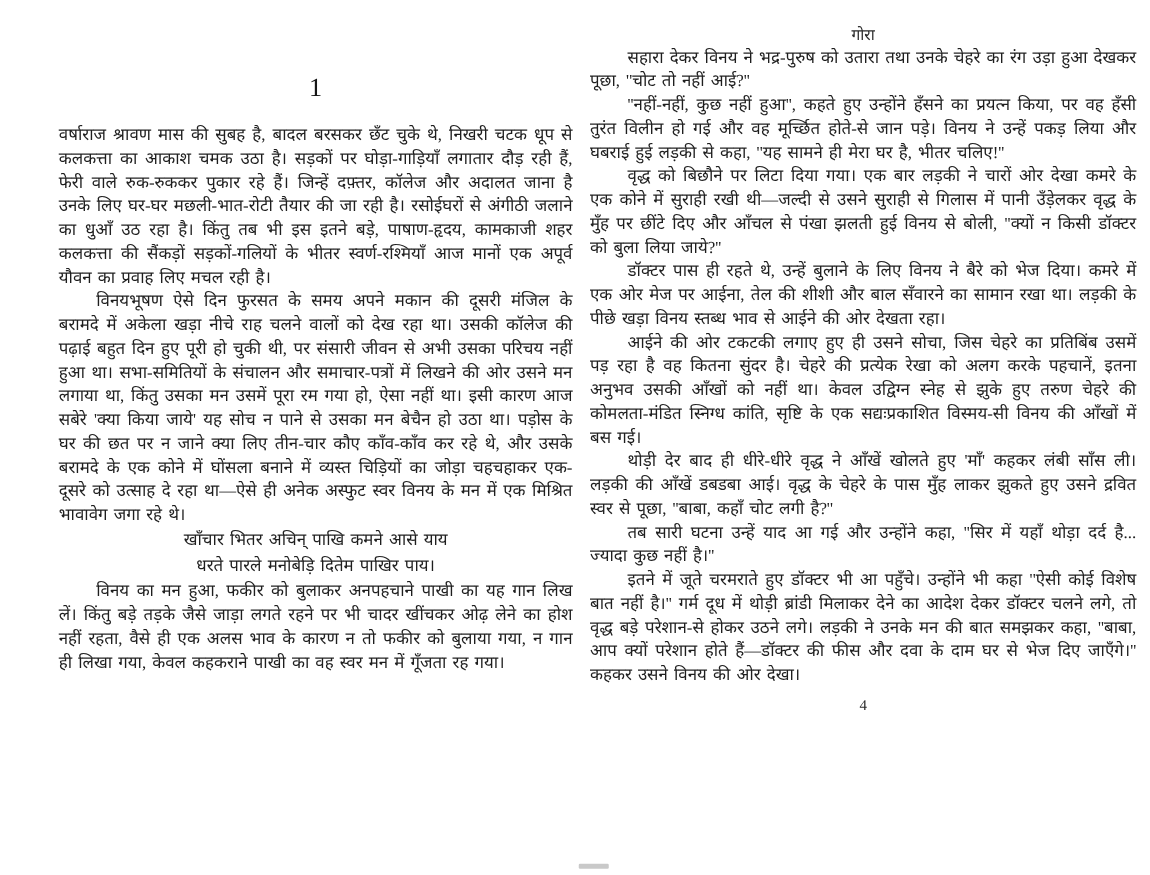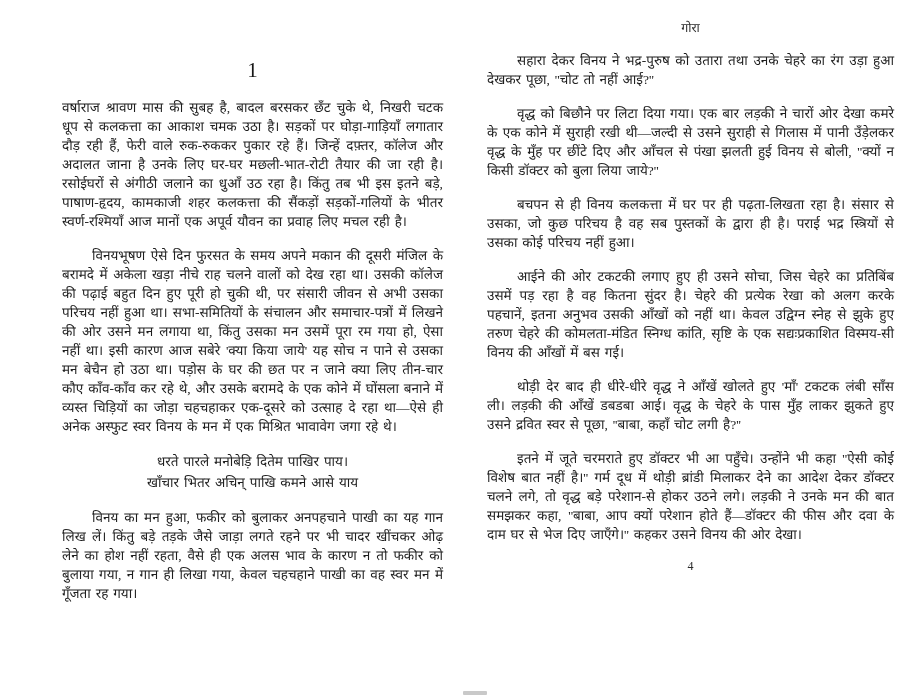--- a/index.html
+++ b/index.html
@@ -39,21 +39,21 @@
     color: #161616;
   }
   .running-header {
     margin-top: 20px;
     text-align: center;
     font-size: 12.5px;
     line-height: 16px;
     color: #2a2a2a;
   }
   .para {
-    margin: 15px;
+    margin: 0;
     font-size: 13.5px;
     line-height: 19px;
     text-align: justify;
     text-indent: 30px;
     word-spacing: 1.5px;
   }
   .para.no-indent {
     text-indent: 0;
   }
   .verse {
@@ -83,34 +83,36 @@
 <body>
 
 <div class="spread">
 
   <div class="page page-left">
     <div class="chapter-number">1</div>
 
     <p class="para no-indent">वर्षाराज श्रावण मास की सुबह है, बादल बरसकर छँट चुके थे, निखरी चटक धूप से कलकत्ता का आकाश चमक उठा है। सड़कों पर घोड़ा-गाड़ियाँ लगातार दौड़ रही हैं, फेरी वाले रुक-रुककर पुकार रहे हैं। जिन्हें दफ़्तर, कॉलेज और अदालत जाना है उनके लिए घर-घर मछली-भात-रोटी तैयार की जा रही है। रसोईघरों से अंगीठी जलाने का धुआँ उठ रहा है। किंतु तब भी इस इतने बड़े, पाषाण-हृदय, कामकाजी शहर कलकत्ता की सैंकड़ों सड़कों-गलियों के भीतर स्वर्ण-रश्मियाँ आज मानों एक अपूर्व यौवन का प्रवाह लिए मचल रही है।</p>
     <p class="para">विनयभूषण ऐसे दिन फुरसत के समय अपने मकान की दूसरी मंजिल के बरामदे में अकेला खड़ा नीचे राह चलने वालों को देख रहा था। उसकी कॉलेज की पढ़ाई बहुत दिन हुए पूरी हो चुकी थी, पर संसारी जीवन से अभी उसका परिचय नहीं हुआ था। सभा-समितियों के संचालन और समाचार-पत्रों में लिखने की ओर उसने मन लगाया था, किंतु उसका मन उसमें पूरा रम गया हो, ऐसा नहीं था। इसी कारण आज सबेरे 'क्या किया जाये' यह सोच न पाने से उसका मन बेचैन हो उठा था। पड़ोस के घर की छत पर न जाने क्या लिए तीन-चार कौए काँव-काँव कर रहे थे, और उसके बरामदे के एक कोने में घोंसला बनाने में व्यस्त चिड़ियों का जोड़ा चहचहाकर एक-दूसरे को उत्साह दे रहा था—ऐसे ही अनेक अस्फुट स्वर विनय के मन में एक मिश्रित भावावेग जगा रहे थे।</p>
 
+    <div class="verse">खाँचार भितर अचिन् पाखि कमने आसे याय</div>
     <div class="verse">धरते पारले मनोबेड़ि दितेम पाखिर पाय।</div>
-    <div class="verse">खाँचार भितर अचिन् पाखि कमने आसे याय</div>
 
-    <p class="para">विनय का मन हुआ, फकीर को बुलाकर अनपहचाने पाखी का यह गान लिख लें। किंतु बड़े तड़के जैसे जाड़ा लगते रहने पर भी चादर खींचकर ओढ़ लेने का होश नहीं रहता, वैसे ही एक अलस भाव के कारण न तो फकीर को बुलाया गया, न गान ही लिखा गया, केवल चहचहाने पाखी का वह स्वर मन में गूँजता रह गया।</p>
+    <p class="para">विनय का मन हुआ, फकीर को बुलाकर अनपहचाने पाखी का यह गान लिख लें। किंतु बड़े तड़के जैसे जाड़ा लगते रहने पर भी चादर खींचकर ओढ़ लेने का होश नहीं रहता, वैसे ही एक अलस भाव के कारण न तो फकीर को बुलाया गया, न गान ही लिखा गया, केवल कहकराने पाखी का वह स्वर मन में गूँजता रह गया।</p>
   </div>
 
   <div class="page page-right">
     <div class="running-header">गोरा</div>
 
     <p class="para">सहारा देकर विनय ने भद्र-पुरुष को उतारा तथा उनके चेहरे का रंग उड़ा हुआ देखकर पूछा, ''चोट तो नहीं आई?''</p>
+    <p class="para">''नहीं-नहीं, कुछ नहीं हुआ'', कहते हुए उन्होंने हँसने का प्रयत्न किया, पर वह हँसी तुरंत विलीन हो गई और वह मूर्च्छित होते-से जान पड़े। विनय ने उन्हें पकड़ लिया और घबराई हुई लड़की से कहा, ''यह सामने ही मेरा घर है, भीतर चलिए!''</p>
     <p class="para">वृद्ध को बिछौने पर लिटा दिया गया। एक बार लड़की ने चारों ओर देखा कमरे के एक कोने में सुराही रखी थी—जल्दी से उसने सुराही से गिलास में पानी उँड़ेलकर वृद्ध के मुँह पर छींटे दिए और आँचल से पंखा झलती हुई विनय से बोली, ''क्यों न किसी डॉक्टर को बुला लिया जाये?''</p>
-    <p class="para">बचपन से ही विनय कलकत्ता में घर पर ही पढ़ता-लिखता रहा है। संसार से उसका, जो कुछ परिचय है वह सब पुस्तकों के द्वारा ही है। पराई भद्र स्त्रियों से उसका कोई परिचय नहीं हुआ।</p>
+    <p class="para">डॉक्टर पास ही रहते थे, उन्हें बुलाने के लिए विनय ने बैरे को भेज दिया। कमरे में एक ओर मेज पर आईना, तेल की शीशी और बाल सँवारने का सामान रखा था। लड़की के पीछे खड़ा विनय स्तब्ध भाव से आईने की ओर देखता रहा।</p>
     <p class="para">आईने की ओर टकटकी लगाए हुए ही उसने सोचा, जिस चेहरे का प्रतिबिंब उसमें पड़ रहा है वह कितना सुंदर है। चेहरे की प्रत्येक रेखा को अलग करके पहचानें, इतना अनुभव उसकी आँखों को नहीं था। केवल उद्विग्न स्नेह से झुके हुए तरुण चेहरे की कोमलता-मंडित स्निग्ध कांति, सृष्टि के एक सद्यःप्रकाशित विस्मय-सी विनय की आँखों में बस गई।</p>
-    <p class="para">थोड़ी देर बाद ही धीरे-धीरे वृद्ध ने आँखें खोलते हुए 'माँ' टकटक लंबी साँस ली। लड़की की आँखें डबडबा आई। वृद्ध के चेहरे के पास मुँह लाकर झुकते हुए उसने द्रवित स्वर से पूछा, ''बाबा, कहाँ चोट लगी है?''</p>
+    <p class="para">थोड़ी देर बाद ही धीरे-धीरे वृद्ध ने आँखें खोलते हुए 'माँ' कहकर लंबी साँस ली। लड़की की आँखें डबडबा आई। वृद्ध के चेहरे के पास मुँह लाकर झुकते हुए उसने द्रवित स्वर से पूछा, ''बाबा, कहाँ चोट लगी है?''</p>
+    <p class="para">तब सारी घटना उन्हें याद आ गई और उन्होंने कहा, ''सिर में यहाँ थोड़ा दर्द है... ज्यादा कुछ नहीं है।''</p>
     <p class="para">इतने में जूते चरमराते हुए डॉक्टर भी आ पहुँचे। उन्होंने भी कहा ''ऐसी कोई विशेष बात नहीं है।'' गर्म दूध में थोड़ी ब्रांडी मिलाकर देने का आदेश देकर डॉक्टर चलने लगे, तो वृद्ध बड़े परेशान-से होकर उठने लगे। लड़की ने उनके मन की बात समझकर कहा, ''बाबा, आप क्यों परेशान होते हैं—डॉक्टर की फीस और दवा के दाम घर से भेज दिए जाएँगे।'' कहकर उसने विनय की ओर देखा।</p>
 
     <div class="page-number">4</div>
   </div>
 
   <div class="fold-mark"></div>
 
 </div>
 
 </body></html>

